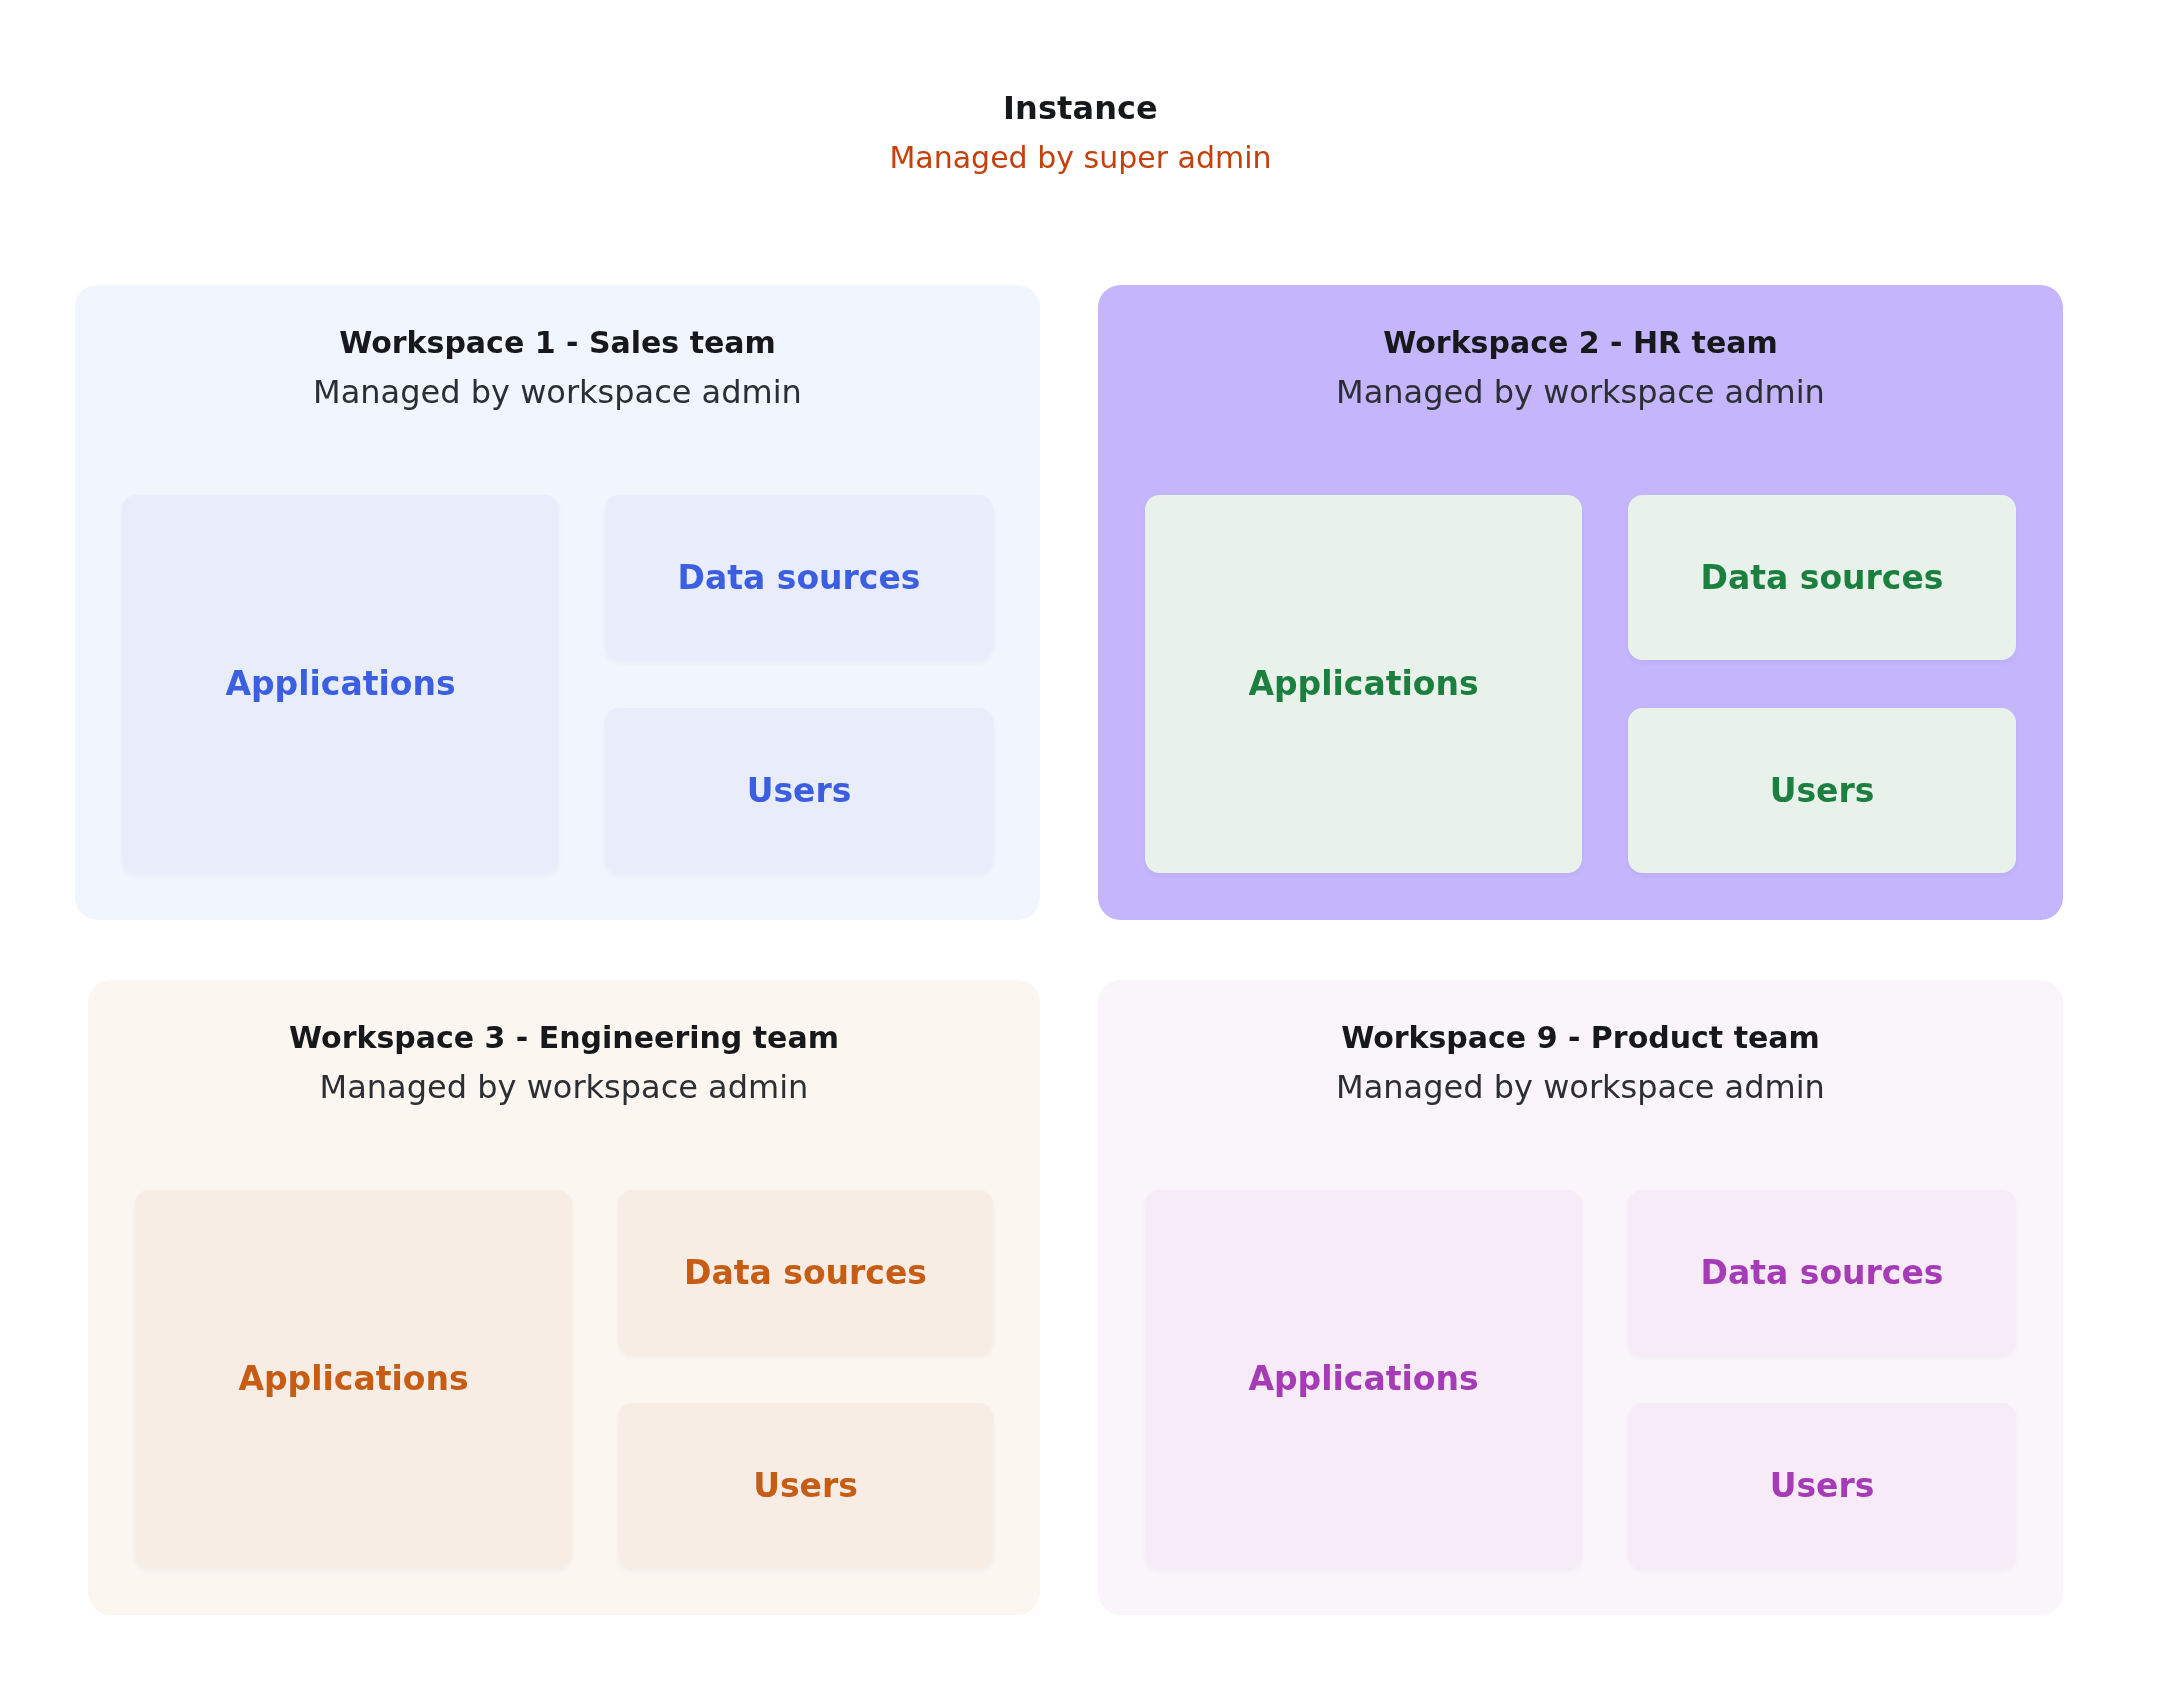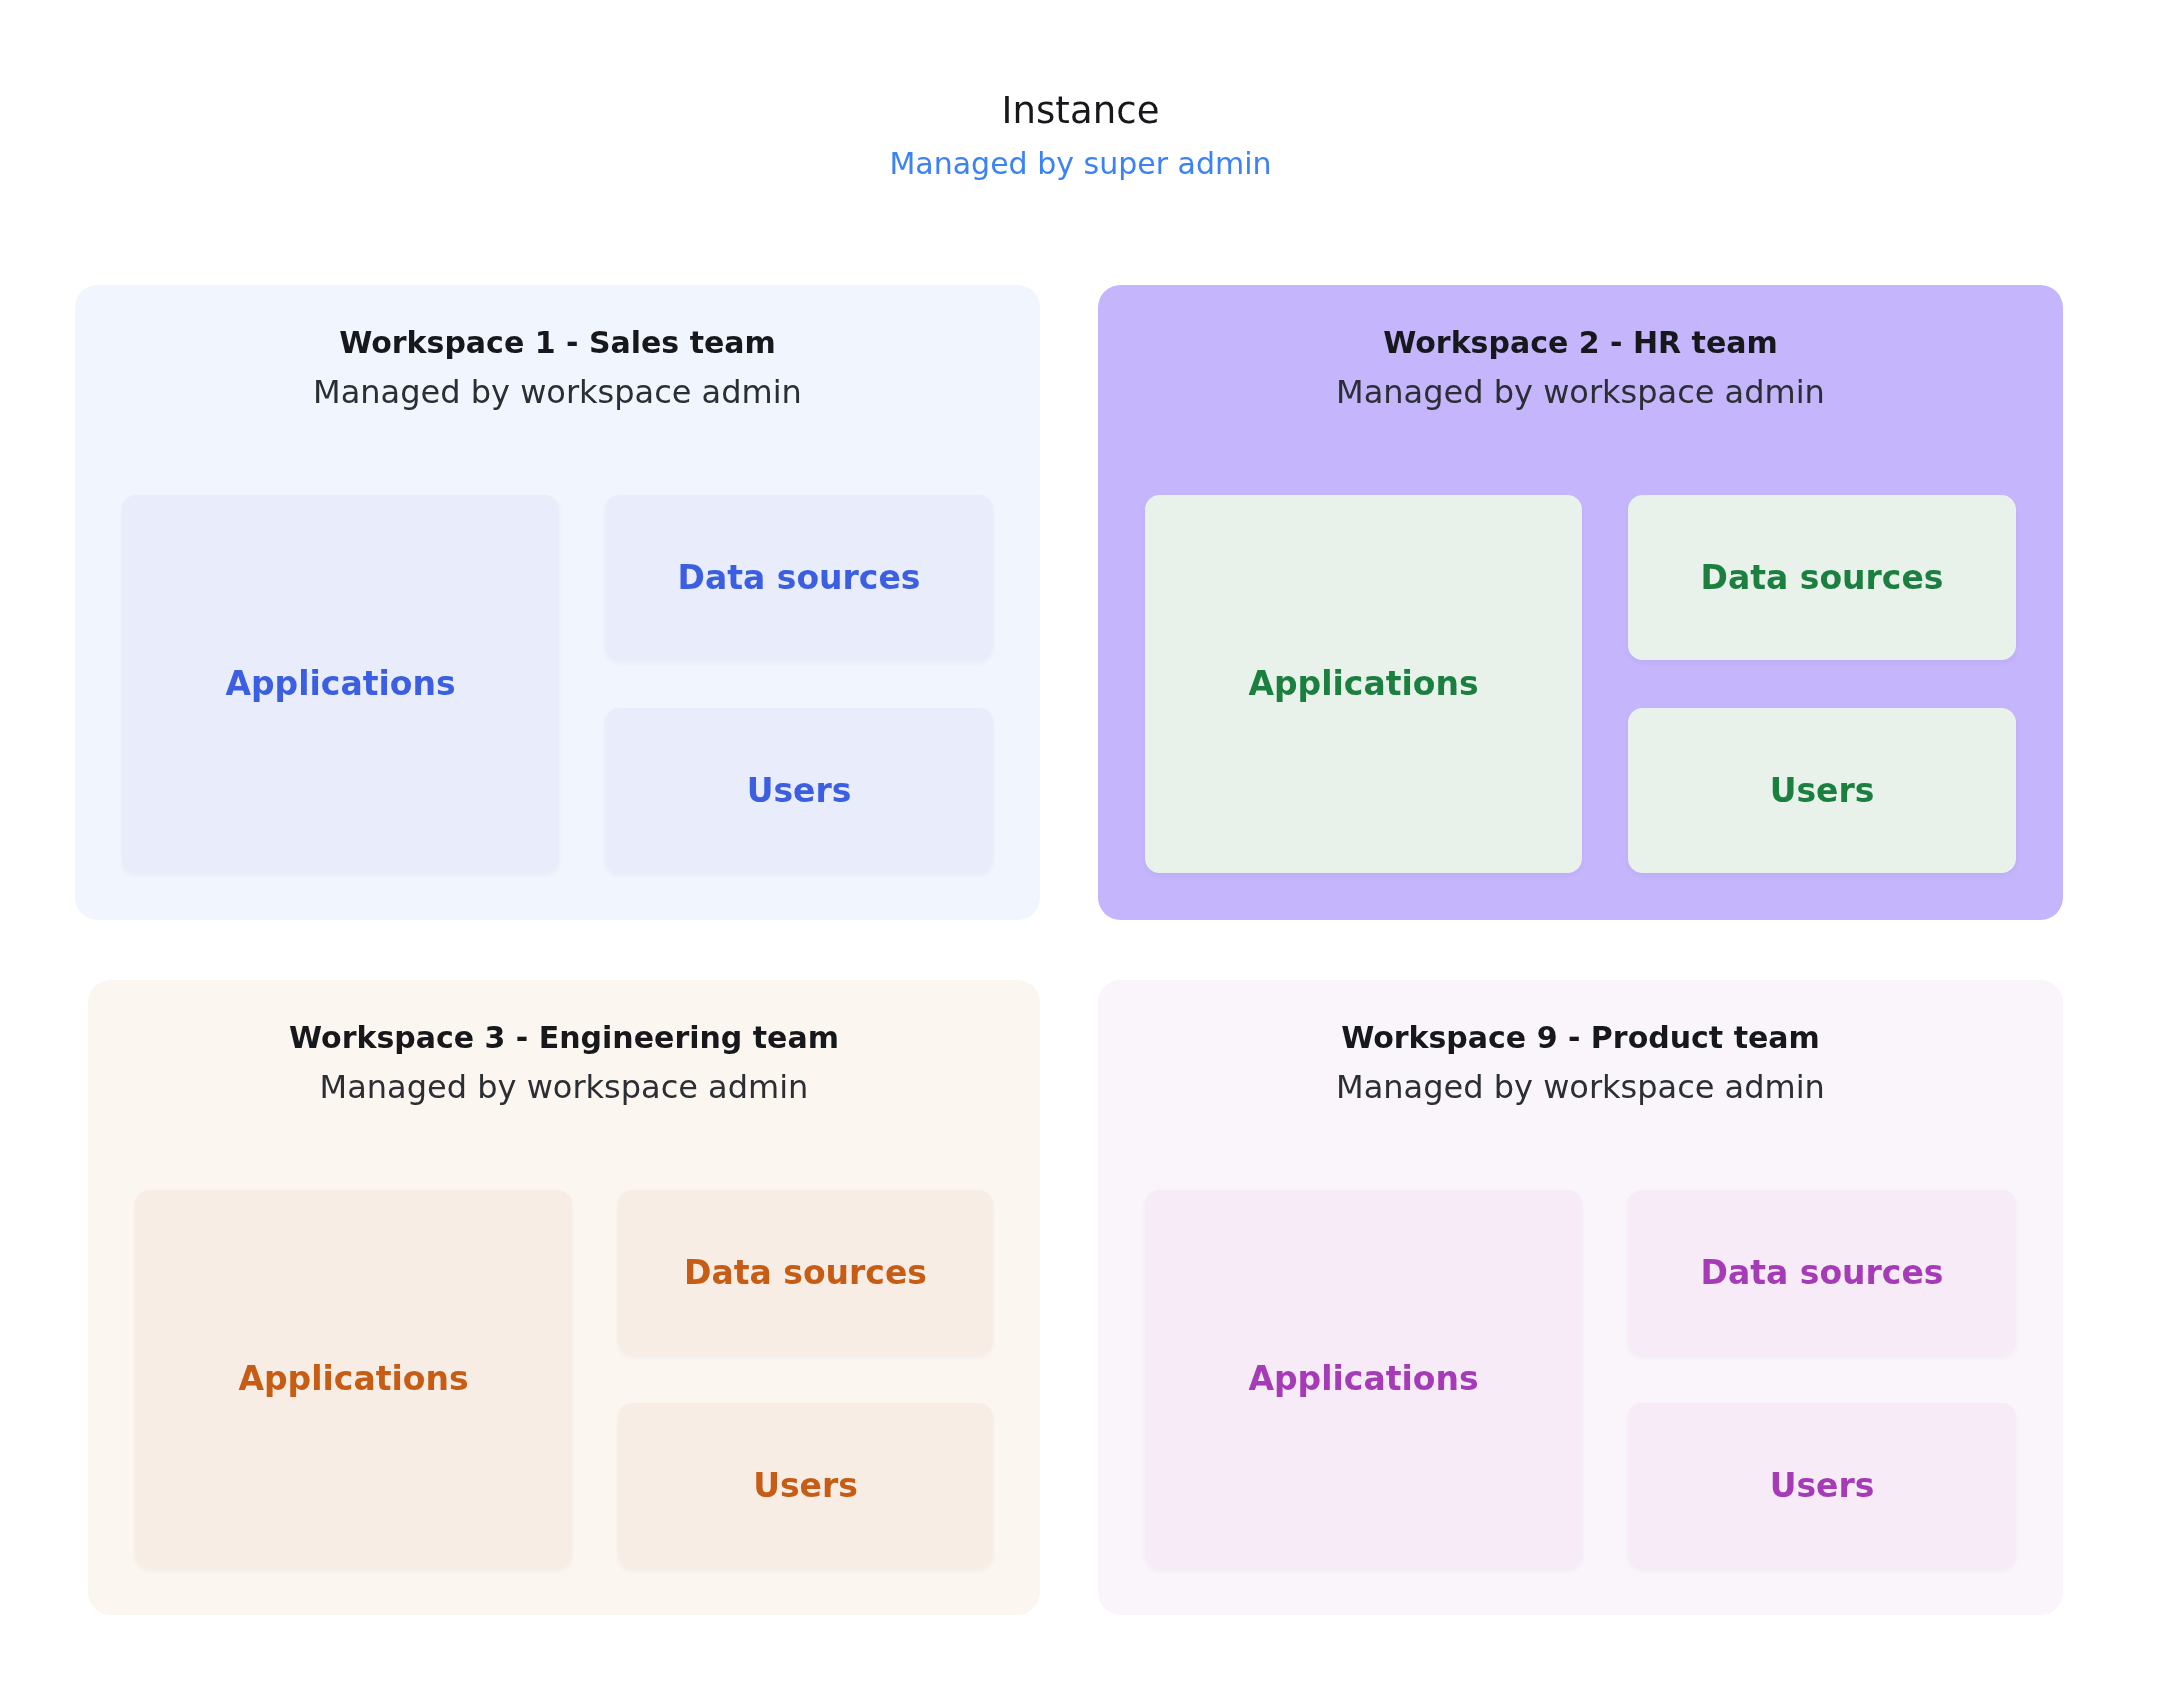--- a/index.html
+++ b/index.html
@@ -25,32 +25,32 @@
 
   
   .instance-header {
     position: absolute;
     left: 0;
     top: 90px;
     width: 2161px;
     text-align: center;
   }
   .instance-title {
-    font-size: 37px;
-    font-weight: 400;
+    font-size: 32px;
+    font-weight: 700;
     line-height: 1.16;
     color: #16181b;
     letter-spacing: 0.1px;
   }
   .instance-subtitle {
     margin-top: 13.7px;
     font-size: 30px;
     font-weight: 400;
     line-height: 1.16;
-    color: #3b82f6;
+    color: #c2410c;
   }
 
   
   .workspace-grid {
     position: absolute;
     left: 75px;
     top: 285px;
     width: 1988px;
     height: 1331px;
     display: grid;

